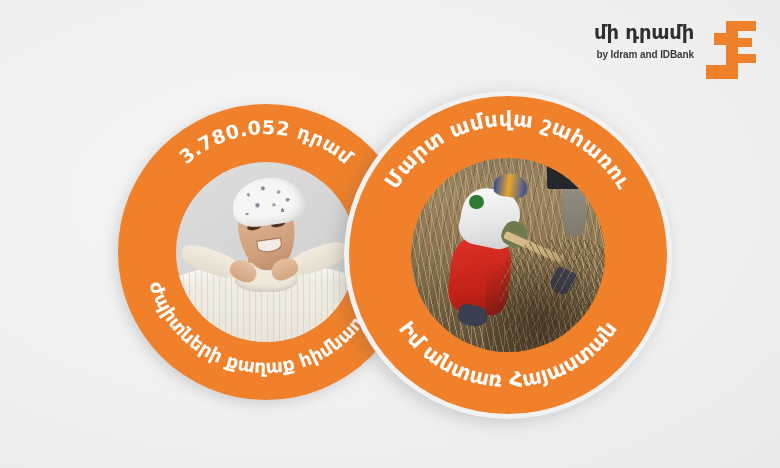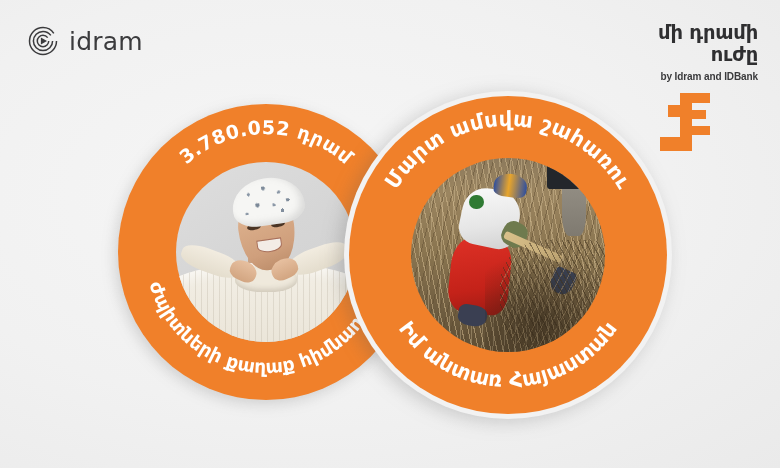--- a/index.html
+++ b/index.html
@@ -46,21 +46,20 @@
   .brand-word.idbank { font-weight: 400; }
 
   
   .campaign {
     position: absolute;
     right: 22px;
     top: 20px;
     display: flex;
     align-items: flex-start;
     gap: 10px;
-    flex-direction: column;
   }
   .campaign-text {
     text-align: right;
     padding-top: 2px;
   }
   .campaign-line {
     font-family: "DejaVu Sans", sans-serif;
     font-weight: bold;
     font-size: 19.5px;
     line-height: 1.12;
@@ -357,39 +356,27 @@
     border-radius: 40% 20% 30% 30%;
   }
 </style>
 </head>
 <body>
 
 <div id="stage">
 
   <div class="brandbar">
 
-    <div class="brand">
-      <svg class="brand-mark" width="34" height="34" viewBox="0 0 34 34">
-        <g fill="none" stroke="#3b3b3d" stroke-width="1.5">
-          <path d="M30.5 17c0 7.5-6 13.5-13.5 13.5S3.5 24.5 3.5 17 9.5 3.5 17 3.5c4.6 0 8.4 2.2 10.8 5.8"></path>
-          <path d="M26.6 17c0 5.3-4.3 9.6-9.6 9.6S7.4 22.3 7.4 17 11.7 7.4 17 7.4c3.3 0 6 1.5 7.8 4"></path>
-          <path d="M22.7 17c0 3.1-2.6 5.7-5.7 5.7s-5.7-2.6-5.7-5.7 2.6-5.7 5.7-5.7c2 0 3.6.9 4.7 2.3"></path>
-        </g>
-        <path d="M14.9 13.6l6.1 3.4-6.1 3.4z" fill="#3b3b3d"></path>
-      </svg>
-      <span class="brand-word idram">idram</span>
-    </div>
 
 
   </div>
 
   <div class="campaign">
     <div class="campaign-text">
       <div class="campaign-line">մի դրամի</div>
-      <div class="campaign-line">ուժը</div>
       <div class="campaign-by">by Idram and IDBank</div>
     </div>
     <svg class="campaign-mark" width="54" height="58" viewBox="0 0 54 58">
       <g fill="#f0802a">
         <rect x="22" y="0" width="12" height="58"></rect>
         <rect x="10" y="12" width="14" height="12"></rect>
         <rect x="2" y="44" width="32" height="14"></rect>
         <rect x="34" y="0" width="18" height="10"></rect>
         <rect x="34" y="17" width="14" height="9"></rect>
         <rect x="34" y="33" width="18" height="9"></rect>

